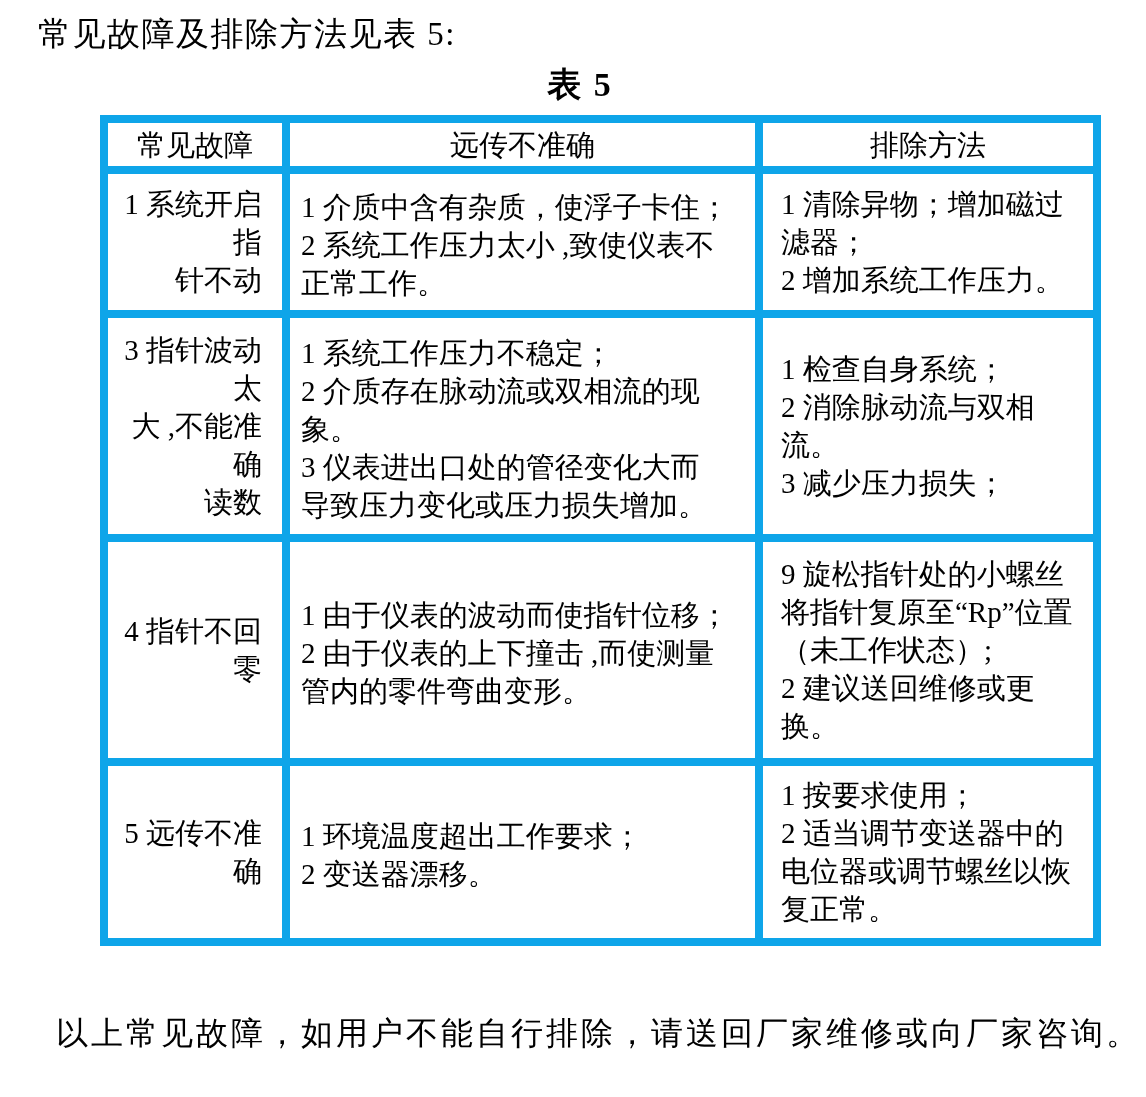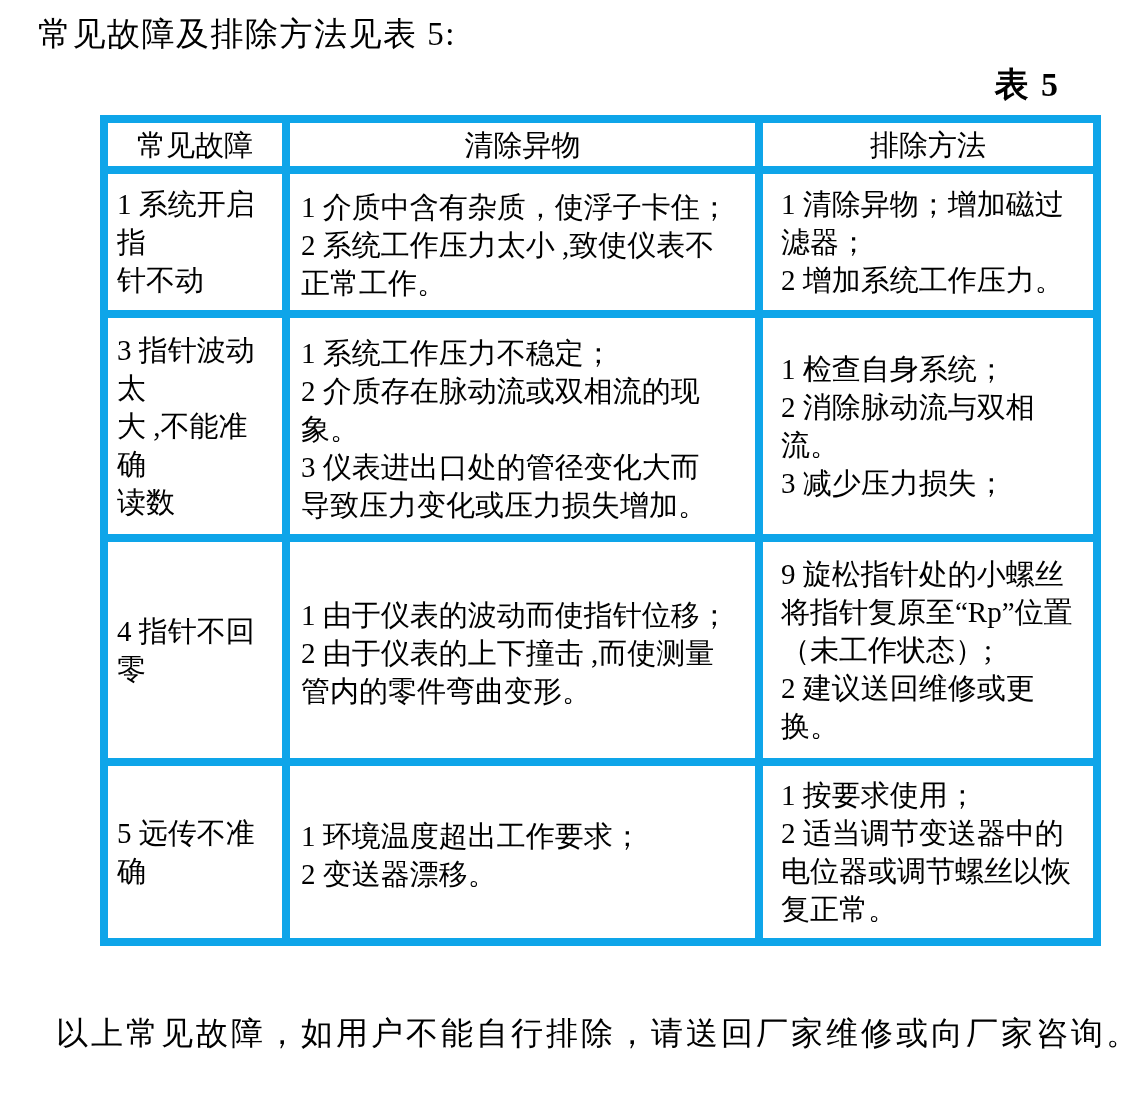--- a/index.html
+++ b/index.html
@@ -18,21 +18,21 @@
     top: 12px;
     font-size: 33px;
     letter-spacing: 1.5px;
     white-space: nowrap;
   }
   .caption {
     position: absolute;
     left: 100px;
     top: 62px;
     width: 960px;
-    text-align: right;
+    text-align: center;
     font-weight: bold;
     font-size: 34px;
     letter-spacing: 2px;
   }
   table.fault-table {
     position: absolute;
     left: 100px;
     top: 115px;
     width: 993px;
     border-collapse: collapse;
@@ -46,21 +46,21 @@
     vertical-align: middle;
     white-space: pre-line;
     overflow: hidden;
   }
   .fault-table th {
     text-align: center;
     height: 41px;
     padding: 1px 2px;
   }
   .fault-table td { padding: 4px 10px; text-align: left; }
-  .fault-table td.col-fault  { padding: 4px 20px 4px 9px; }
+  .fault-table td.col-fault  { padding: 4px 20px 4px 9px; text-align: right; }
   .fault-table td.col-cause  { padding: 10px 6px 4px 11px; }
   .fault-table td.col-remedy { padding: 4px 4px 4px 18px; }
   tr.r1 td { height: 122px; }
   tr.r2 td { height: 120px; }
   tr.r3 td { height: 202px; }
   tr.r4 td { height: 202px; }
   tr.r5 td { height: 158px; }
   .footer {
     position: absolute;
     left: 56px;
@@ -80,21 +80,21 @@
 
 <table class="fault-table">
   <colgroup>
     <col style="width:182px">
     <col style="width:473px">
     <col style="width:338px">
   </colgroup>
   <thead>
     <tr>
       <th>常见故障</th>
-      <th>清除异物</th>
+      <th>远传不准确</th>
       <th>排除方法</th>
     </tr>
   </thead>
   <tbody>
     <tr class="r1">
       <td class="col-fault">1 系统开启指
 针不动</td>
       <td class="col-cause">1 介质中含有杂质，使浮子卡住；
 2 系统工作压力太小 ,致使仪表不
 正常工作。</td>

